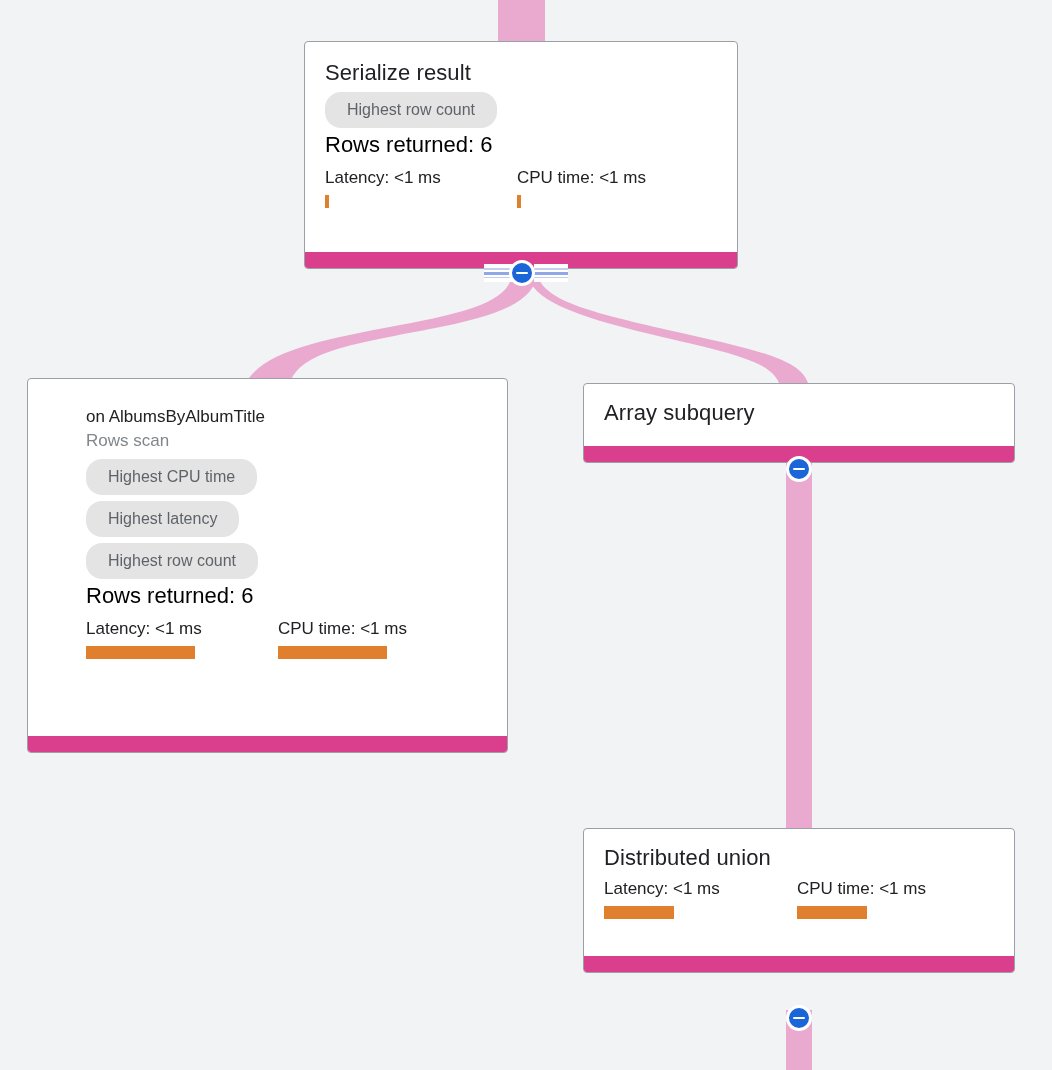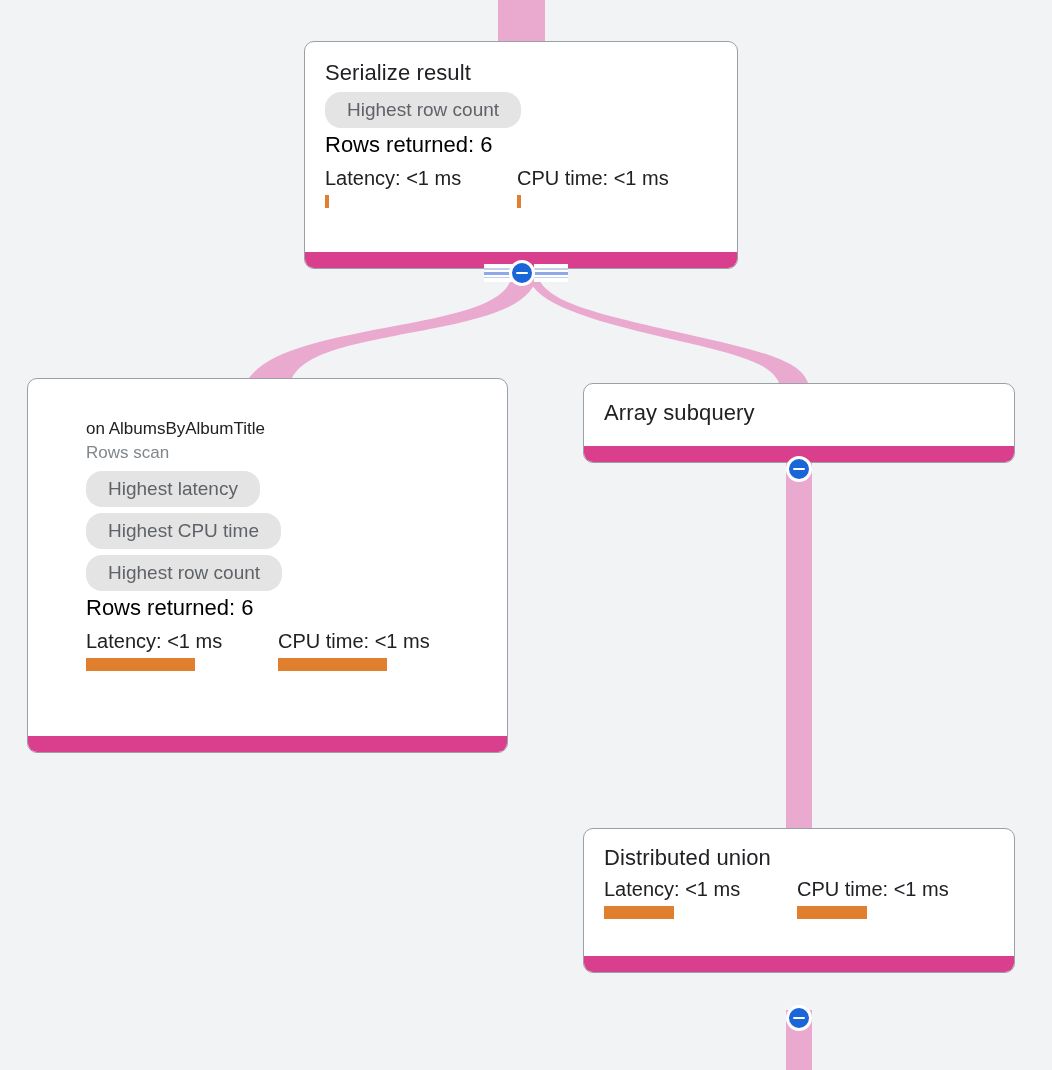--- a/index.html
+++ b/index.html
@@ -28,21 +28,21 @@
     left: 0; top: 0;
     width: 1052px;
     height: 1070px;
     pointer-events: none;
   }
   
   .node {
     position: absolute;
     background: #ffffff;
     border: 1px solid #9aa0a6;
-    border-radius: 10px;
+    border-radius: 4px;
     box-sizing: border-box;
     overflow: hidden;
   }
   .node-body {
     padding: 18px 20px 14px 20px;
   }
   .node-footer {
     height: 16px;
     background: #d93f8c;
     width: 100%;
@@ -62,55 +62,55 @@
   .warn-icon {
     flex: 0 0 auto;
     width: 22px;
     height: 22px;
     margin-top: 4px;
   }
   .sub-line {
     font-size: 17px;
     line-height: 24px;
     color: #202124;
-    margin-top: 20px;
+    margin-top: 8px;
   }
   .sub-line.muted {
     color: #80868b;
     margin-top: 0px;
   }
   .chips {
     margin-top: 6px;
   }
   .chip {
     display: block;
     background: #e4e4e4;
     color: #5f6368;
     border-radius: 16px;
-    font-size: 19px;
+    font-size: 16px;
     line-height: 20px;
     padding: 8px 22px;
     margin-bottom: 6px;
     width: fit-content;
   }
   .rows-line {
     font-size: 22px;
     line-height: 22px;
     color: #000000;
     margin-top: 0;
   }
   .metrics {
     display: flex;
     margin-top: 12px;
   }
   .metric {
     box-sizing: border-box;
   }
   .metric-label {
-    font-size: 20px;
+    font-size: 17px;
     line-height: 20px;
     color: #202124;
     white-space: nowrap;
   }
   .metric-bar {
     height: 13px;
     background: #e0802f;
     margin-top: 7px;
   }
   
@@ -221,22 +221,22 @@
   <div class="toggle" style="left:509px; top:260px;">
     <span class="bar"></span>
   </div>
 
   <div class="node" style="left:27px; top:378px; width:481px; height:375px;">
     <div class="node-body" style="padding:18px 20px 14px 26px;">
       <div style="padding-left:32px;">
         <div class="sub-line">on AlbumsByAlbumTitle</div>
         <div class="sub-line muted">Rows scan</div>
         <div class="chips">
+          <span class="chip">Highest CPU time</span>
           <span class="chip">Highest latency</span>
-          <span class="chip">Highest CPU time</span>
           <span class="chip">Highest row count</span>
         </div>
         <div class="rows-line">Rows returned: 6</div>
         <div class="metrics">
           <div class="metric" style="width:192px;">
             <div class="metric-label">Latency: &lt;1 ms</div>
             <div class="metric-bar" style="width:109px;"></div>
           </div>
           <div class="metric">
             <div class="metric-label">CPU time: &lt;1 ms</div>

